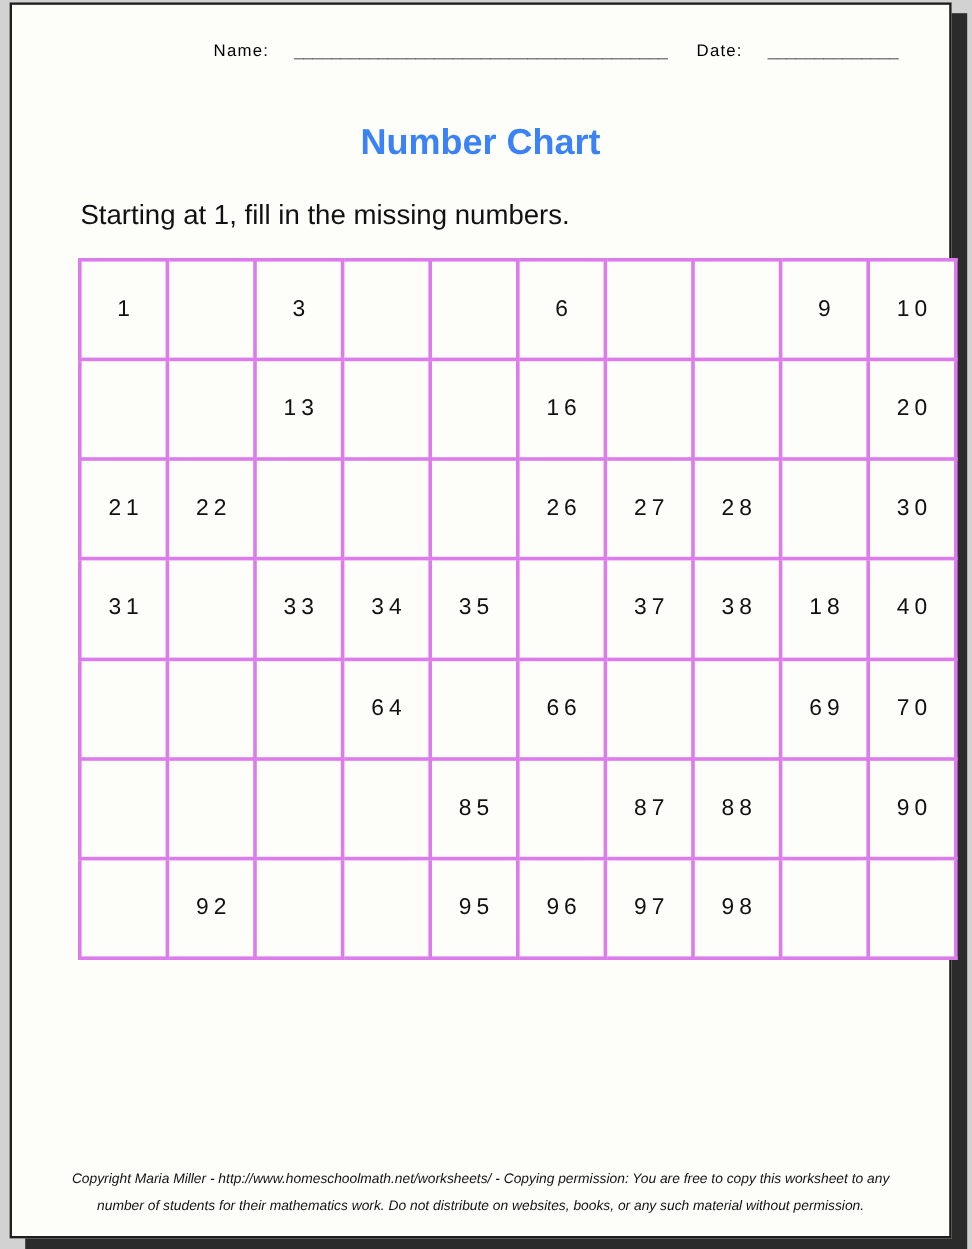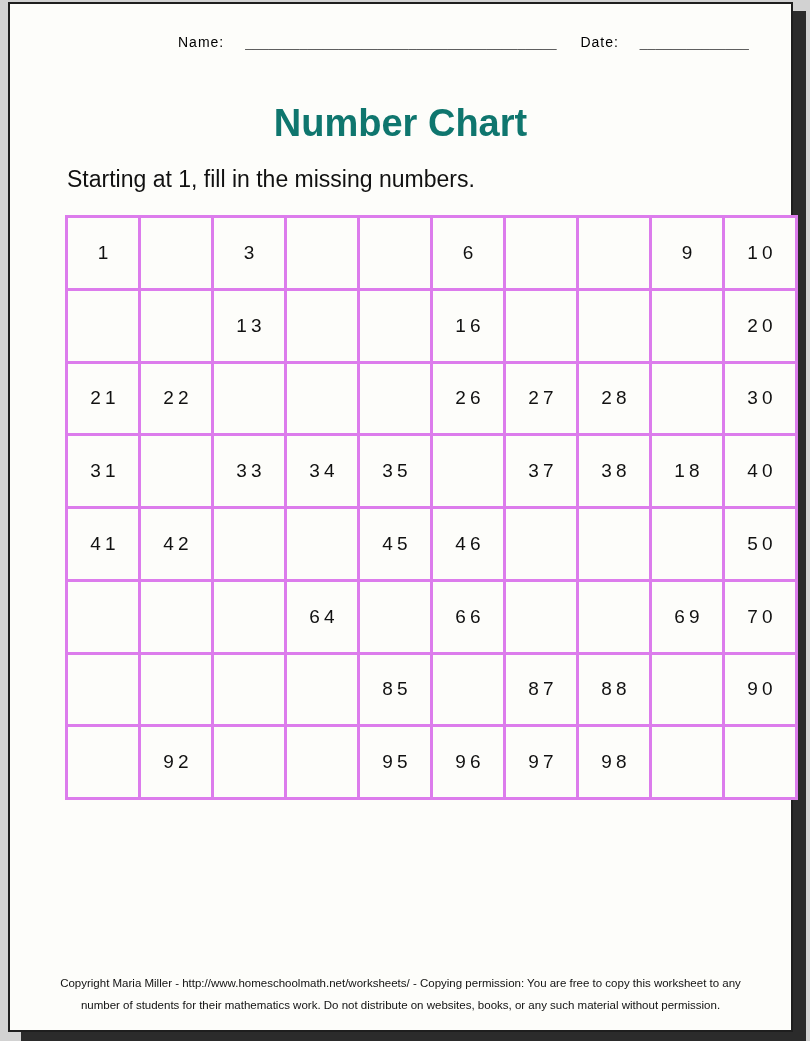--- a/index.html
+++ b/index.html
@@ -31,23 +31,23 @@
   }
   .field-label { font-weight: normal; letter-spacing: 1px; }
   .fill-line { font-weight: normal; color: #555; letter-spacing: 0px; margin-left: 17px; }
   .date-group { margin-left: 20px; }
   .title {
     position: absolute;
     top: 98px;
     left: 0;
     width: 100%;
     text-align: center;
-    font-size: 38px;
+    font-size: 30px;
     font-weight: bold;
-    color: #0f766e;
+    color: #3b82f6;
   }
   .instruction {
     position: absolute;
     top: 162px;
     left: 57px;
     font-size: 23px;
     color: #111;
   }
   table.number-grid {
     position: absolute;
@@ -69,20 +69,21 @@
     color: #111;
     letter-spacing: 0.22em;
     text-indent: 0.22em;
   }
   .footer {
     position: absolute;
     bottom: 14px;
     left: 0;
     width: 100%;
     text-align: center;
+    font-style: italic;
     font-size: 11.5px;
     color: #111;
     line-height: 22px;
   }
 </style>
 </head>
 <body>
 
 <div class="page">
 
@@ -143,32 +144,20 @@
           <td>33</td>
           <td>34</td>
           <td>35</td>
           <td></td>
           <td>37</td>
           <td>38</td>
           <td>18</td>
           <td>40</td>
         </tr>
         <tr>
-          <td>41</td>
-          <td>42</td>
-          <td></td>
-          <td></td>
-          <td>45</td>
-          <td>46</td>
-          <td></td>
-          <td></td>
-          <td></td>
-          <td>50</td>
-        </tr>
-        <tr>
           <td></td>
           <td></td>
           <td></td>
           <td>64</td>
           <td></td>
           <td>66</td>
           <td></td>
           <td></td>
           <td>69</td>
           <td>70</td>

